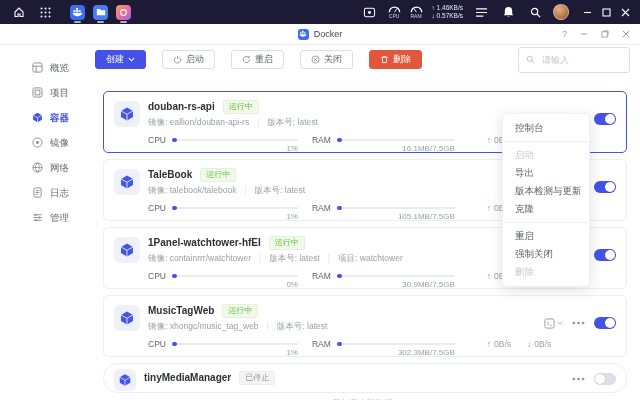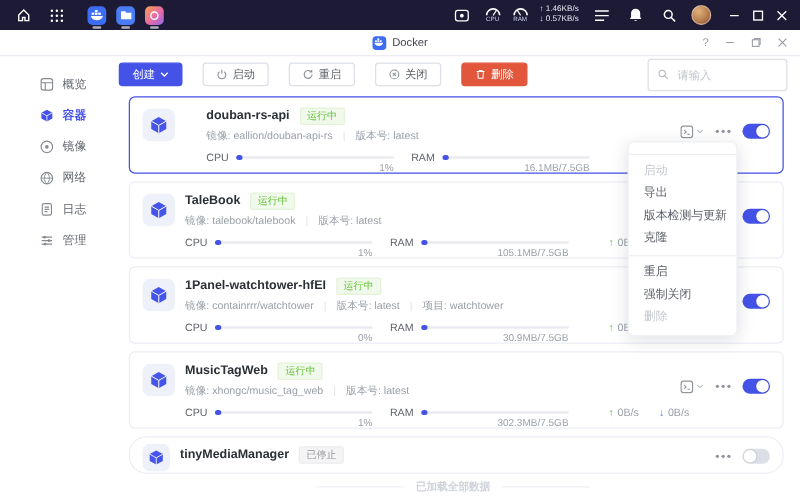--- a/index.html
+++ b/index.html
@@ -53,39 +53,39 @@
   
   .sidebar { width:85px; padding-top:10px; flex:none; }
   .side-item { display:flex; align-items:center; gap:7px; padding:7px 0 7px 32px;
                font-size:9.5px; color:#62666e; cursor:pointer; line-height:1; }
   .side-item .sicon { color:#868a93; display:flex; }
   .side-item.active { color:#4452e8; font-weight:bold; }
   .side-item.active .sicon { color:#4452e8; }
 
   
   .main { flex:1; position:relative; padding:5px 10px 0 10px; }
-  .toolbar { display:flex; align-items:center; height:19px; margin-bottom:8px; }
+  .toolbar { display:flex; align-items:center; height:19px; margin-bottom:22px; }
   .btn { height:19px; display:inline-flex; align-items:center; gap:4px; padding:0 10px;
          border:1px solid #dcdfe6; border-radius:3px; background:#fff; color:#5f6368;
          font-size:9px; margin-right:16px; cursor:pointer; line-height:1; }
   .btn .bicon { display:flex; color:#8a8f98; }
   .btn-primary { background:#4452e8; border-color:#4452e8; color:#fff; }
   .btn-primary .bicon { color:#fff; }
   .btn-danger { background:#e2563c; border-color:#e2563c; color:#fff; margin-right:0; }
   .btn-danger .bicon { color:#fff; }
   .search { margin-left:auto; width:112px; height:19px; border:1px solid #dcdfe6; border-radius:3px;
             display:flex; align-items:center; padding:12px 7px; gap:5px; background:#fff; }
   .search input { border:0; outline:0; flex:1; width:100%; font-size:9px; color:#5f6368;
                   font-family:inherit; background:transparent; }
   .search input::placeholder { color:#c0c4cc; }
 
   
   .card { position:relative; border:1px solid #ebeef5; border-radius:5px;
           margin:0 3px 6px 8px; height:62px; display:flex; padding:8px 10px; background:#fff; }
-  .card.selected { border-color:#4452e8;gap:17px; }
+  .card.selected { border-color:#4452e8; }
   .card-cube { width:26px; height:26px; border-radius:6px; background:#eef1f9; flex:none;
                display:flex; align-items:center; justify-content:center; margin-right:8px; margin-top:1px; }
   .card-main { flex:1; min-width:0; }
   .crow1 { display:flex; align-items:center; gap:8px; }
   .cname { font-size:10px; font-weight:bold; color:#2b2f36; line-height:1; }
   .badge { font-size:8px; padding:2px 5px; border-radius:2px; line-height:1; }
   .badge.run  { color:#67c23a; background:#f0f9eb; border:1px solid #e4f3d8; }
   .badge.stop { color:#909399; background:#f4f4f5; border:1px solid #ececee; }
   .crow2 { margin-top:4px; font-size:8.5px; color:#9aa0a8; display:flex; align-items:center; gap:8px; line-height:1; }
   .sep { color:#e1e4e9; }
@@ -276,20 +276,29 @@
     <div class="sidebar">
       <div class="side-item">
         <span class="sicon">
           <svg width="11" height="11" viewBox="0 0 12 12">
               <rect x="1" y="1" width="10" height="10" rx="2" fill="none" stroke="currentColor"></rect>
               <path d="M1 4.6h10M4.6 4.6V11" stroke="currentColor" fill="none"></path>
             </svg>
         </span>
         <span>概览</span>
       </div>
+      <div class="side-item">
+        <span class="sicon">
+          <svg width="11" height="11" viewBox="0 0 12 12">
+              <rect x="1" y="1" width="10" height="10" rx="2" fill="none" stroke="currentColor"></rect>
+              <rect x="3.4" y="3.4" width="5.2" height="5.2" fill="none" stroke="currentColor"></rect>
+            </svg>
+        </span>
+        <span>项目</span>
+      </div>
       <div class="side-item active">
         <span class="sicon">
           <svg width="11" height="11" viewBox="0 0 12 12">
               <path d="M6 .8l4.8 2.7v5L6 11.2 1.2 8.5v-5z" fill="currentColor"></path>
               <path d="M1.2 3.5L6 6.2l4.8-2.7M6 6.2v5" stroke="#fff" stroke-width=".7" fill="none"></path>
             </svg>
         </span>
         <span>容器</span>
       </div>
       <div class="side-item">
@@ -668,20 +677,21 @@
 
       <div class="list-end">
         <span class="line"></span>
         <span>已加载全部数据</span>
         <span class="line"></span>
       </div>
     </div>
   </div>
 
   <div class="menu">
+    <div class="menu-item">控制台</div>
     <div class="menu-divider"></div>
     <div class="menu-item disabled">启动</div>
     <div class="menu-item">导出</div>
     <div class="menu-item">版本检测与更新</div>
     <div class="menu-item">克隆</div>
     <div class="menu-divider"></div>
     <div class="menu-item">重启</div>
     <div class="menu-item">强制关闭</div>
     <div class="menu-item disabled">删除</div>
   </div>

